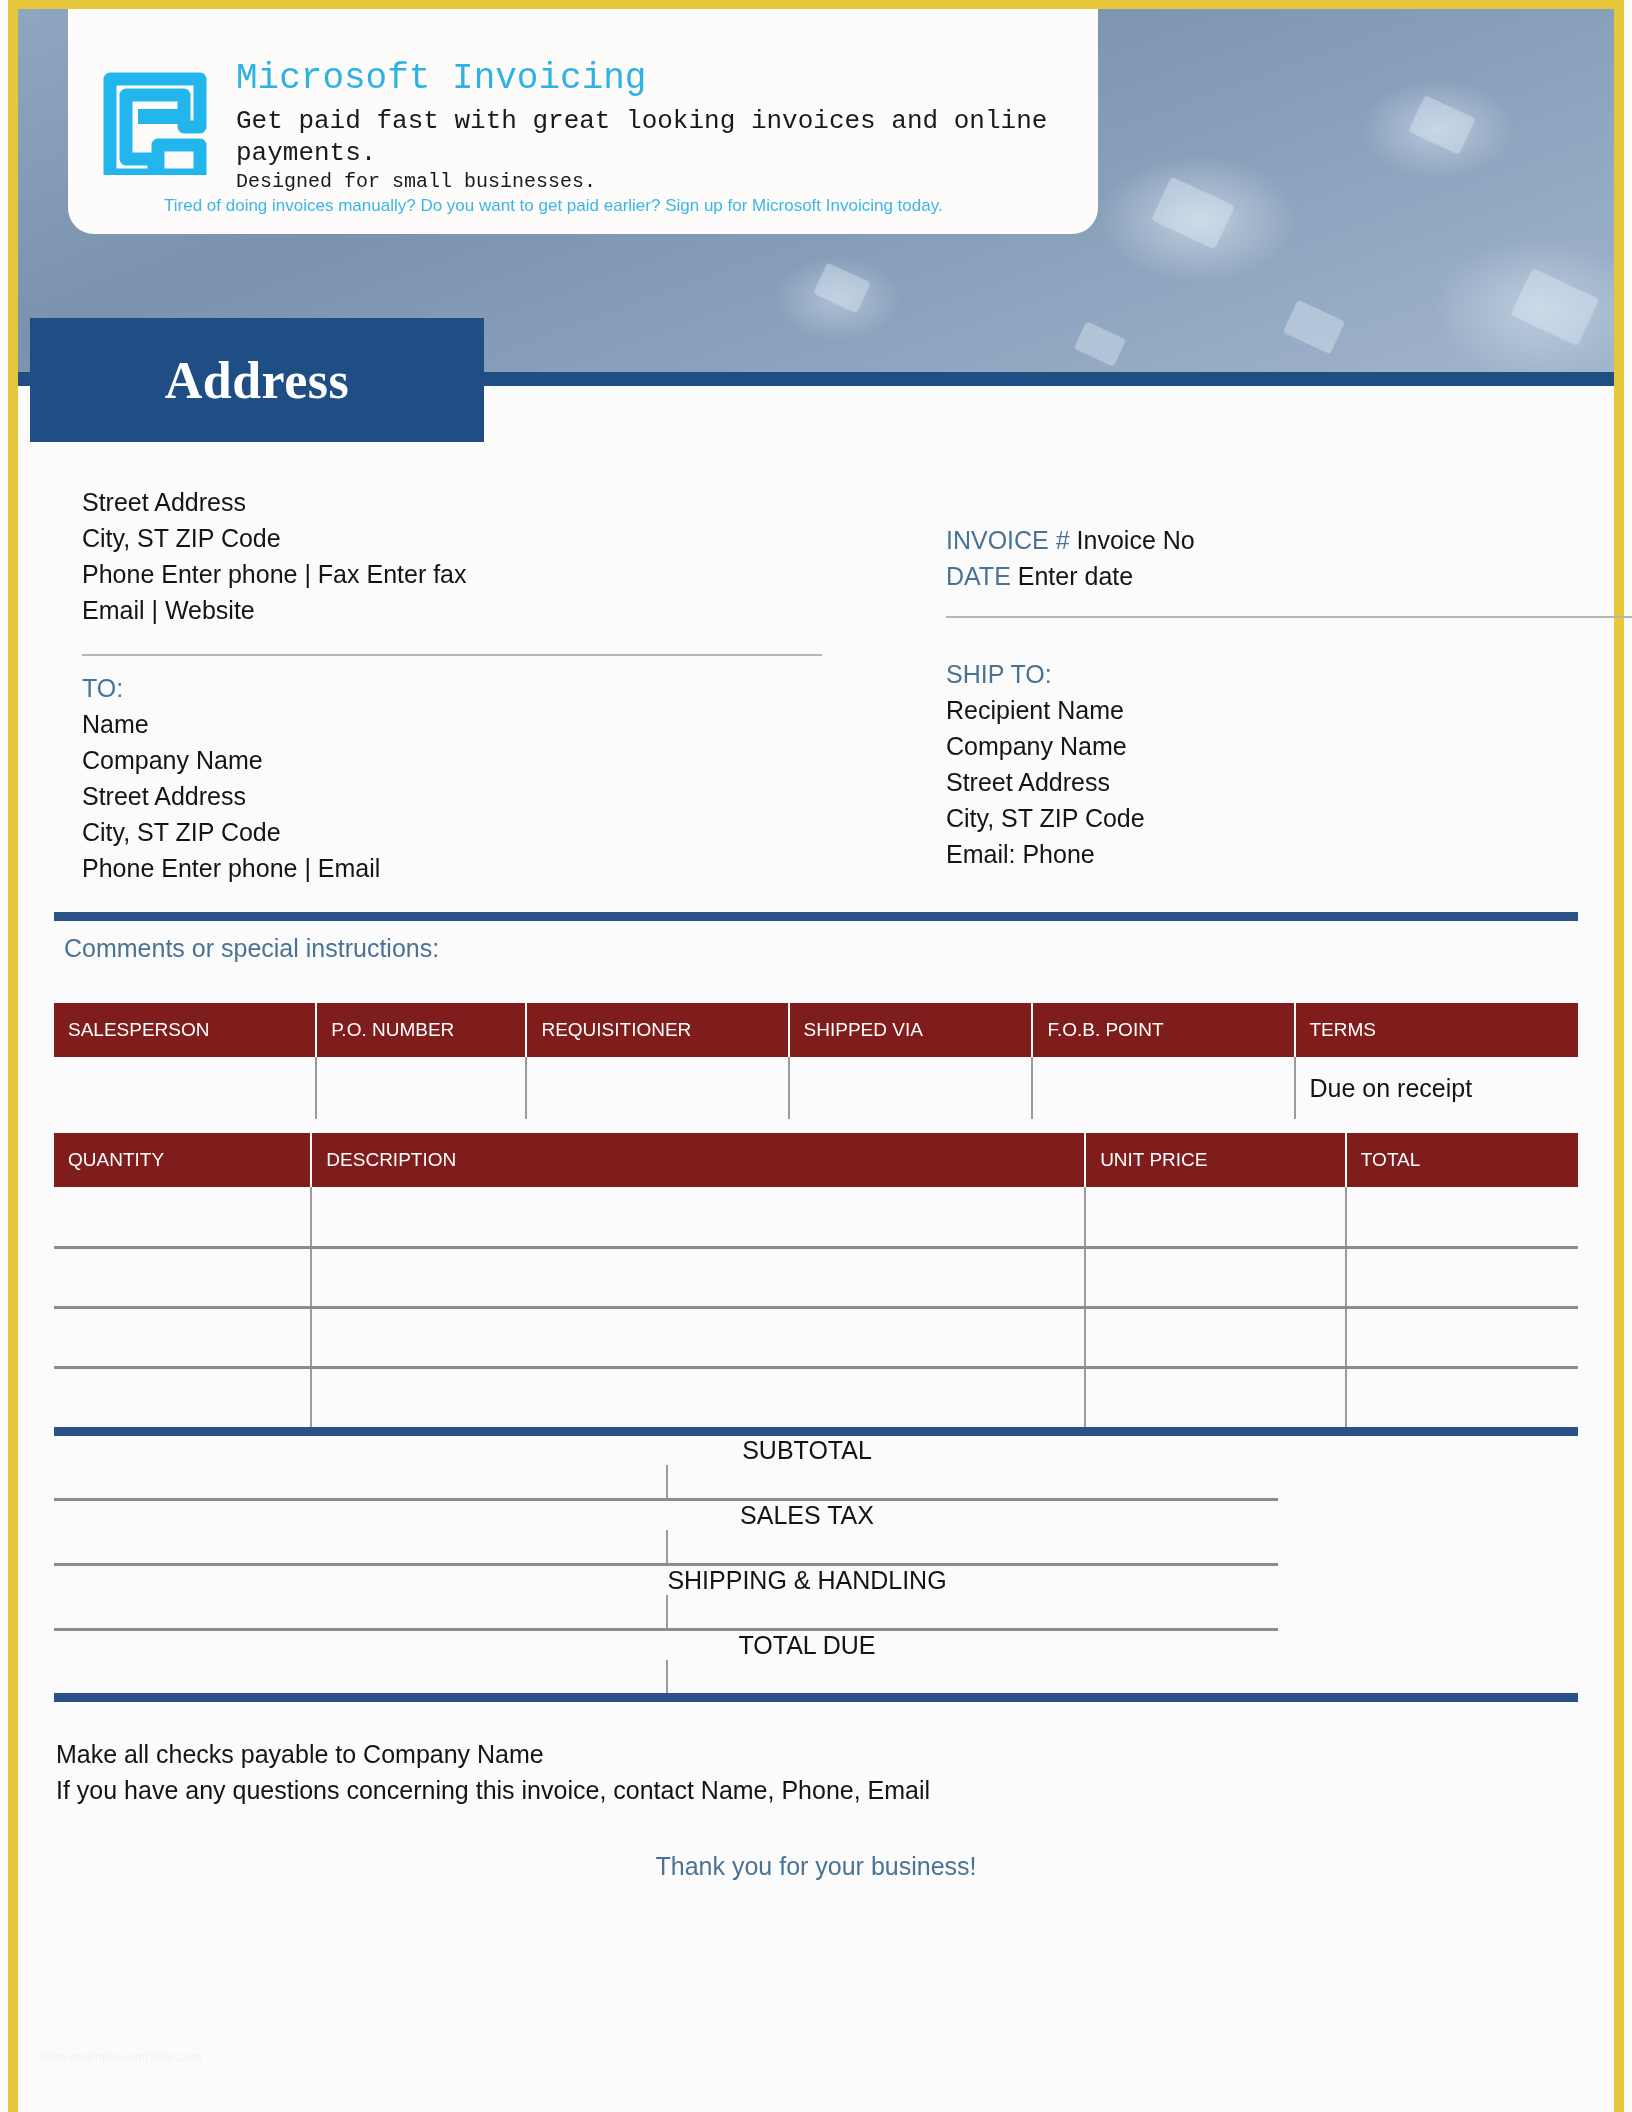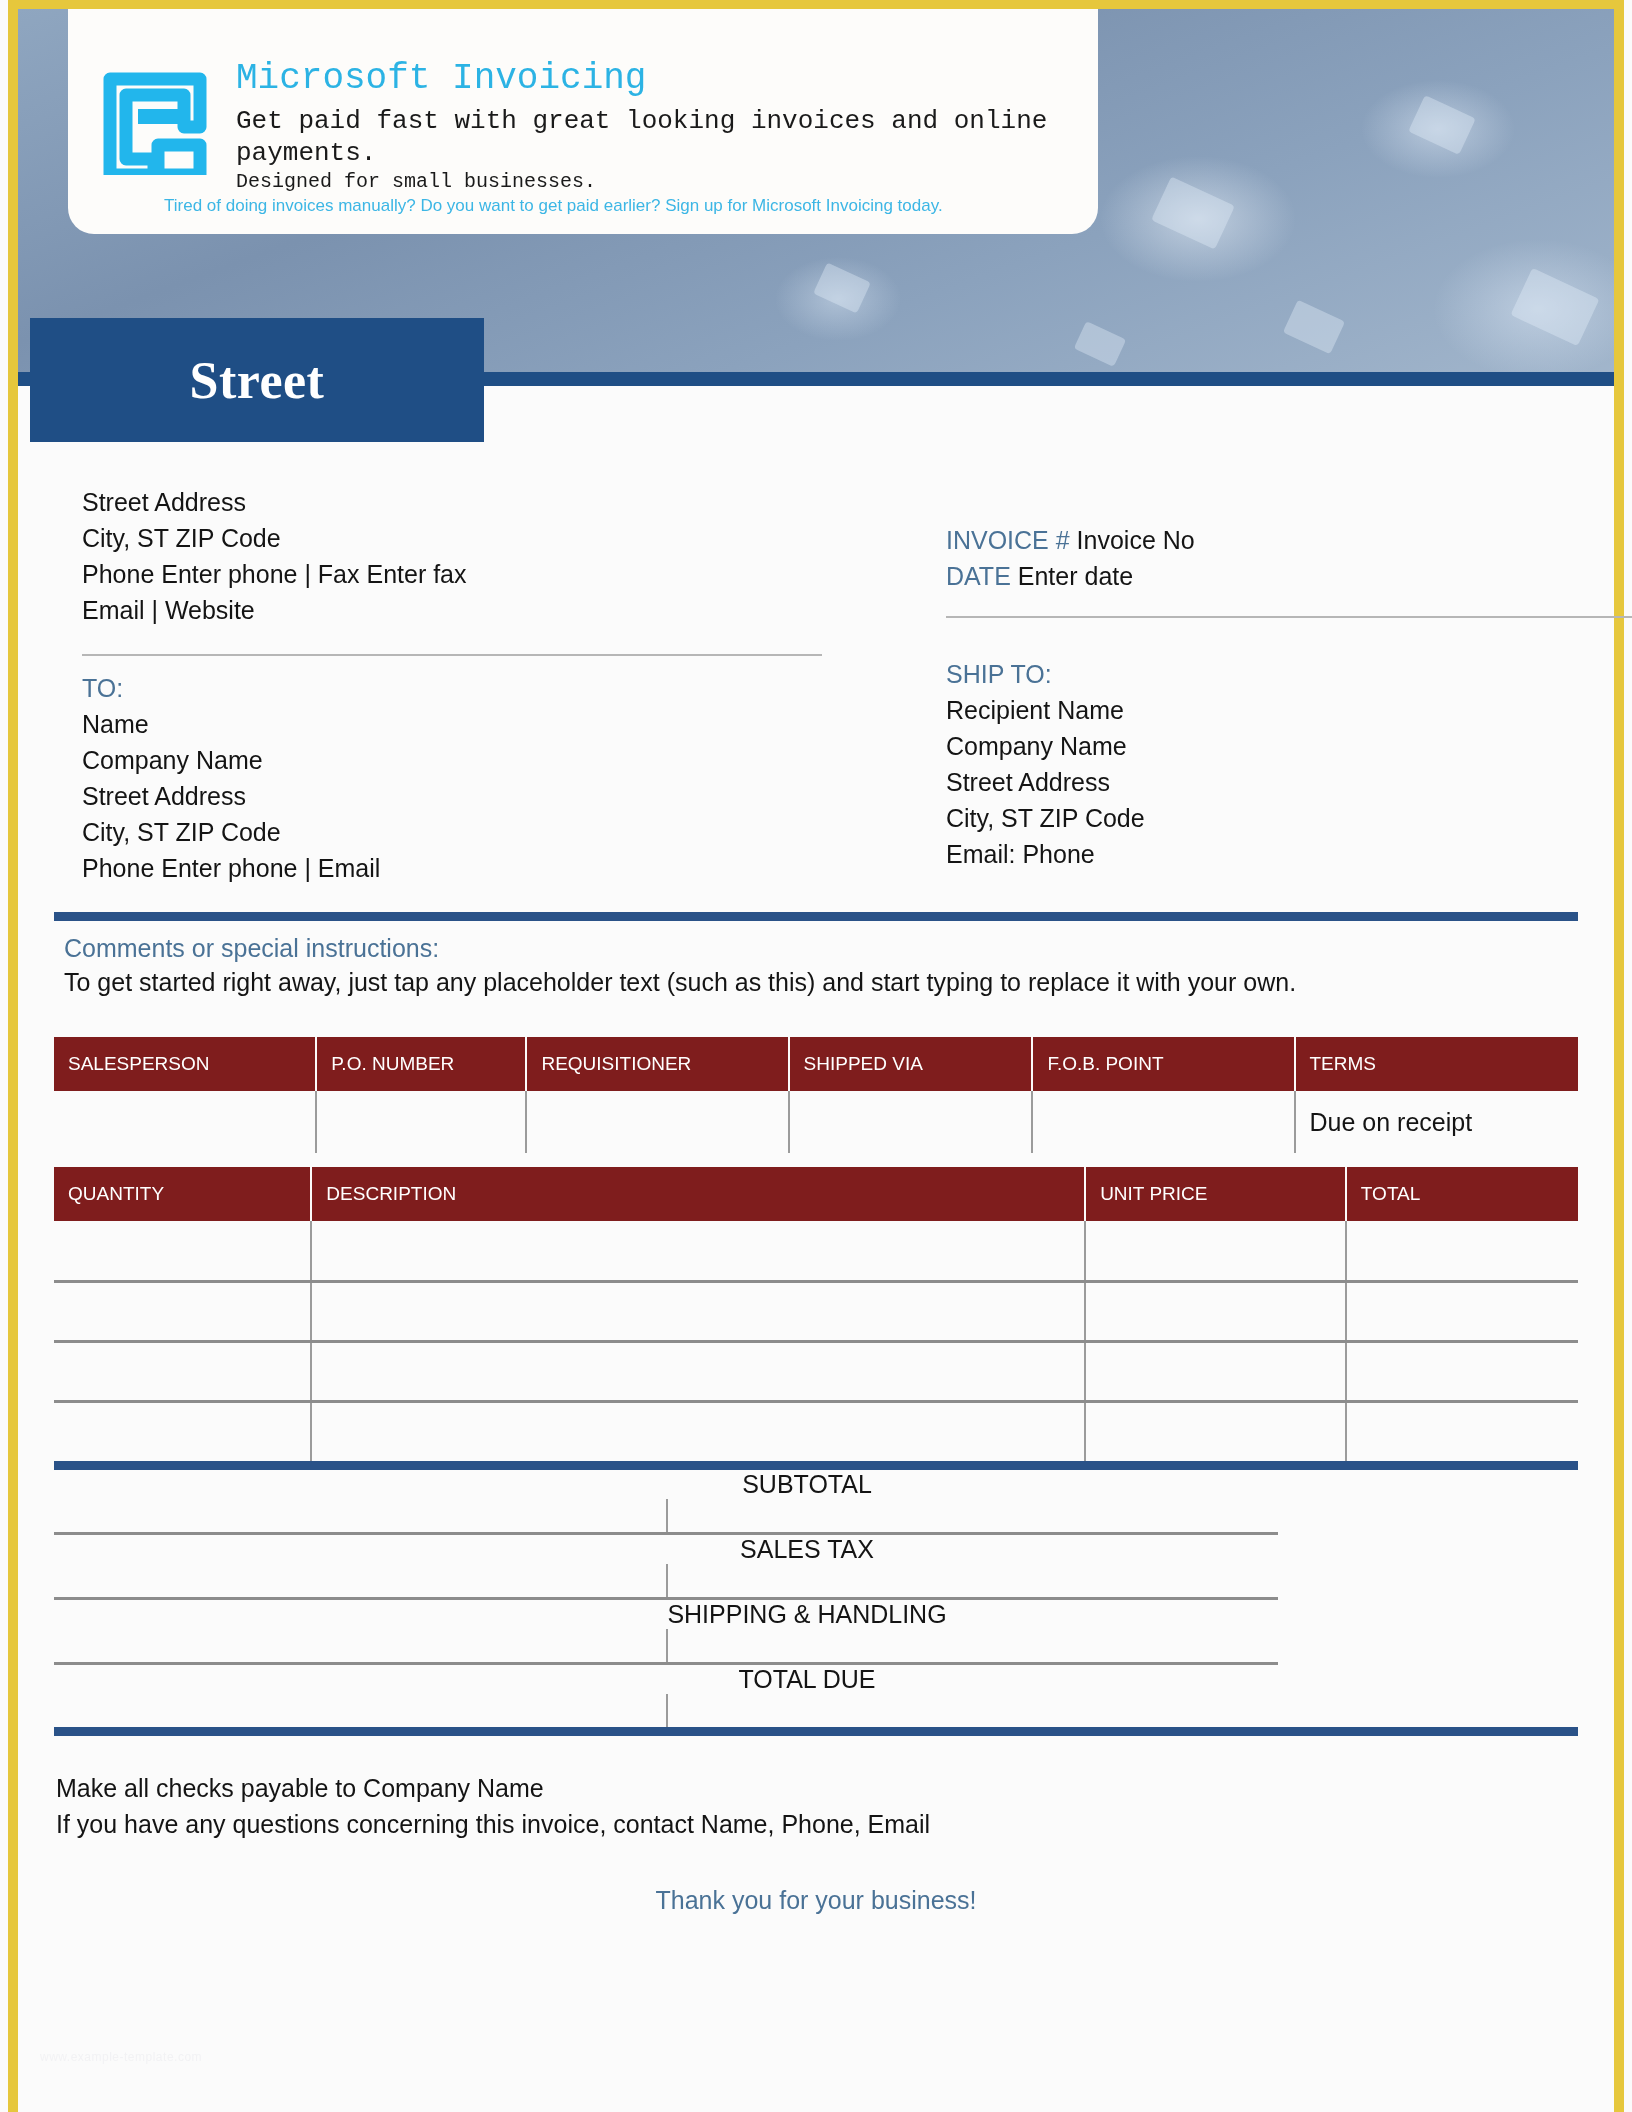--- a/index.html
+++ b/index.html
@@ -192,21 +192,21 @@
         <div class="promo-sub">Get paid fast with great looking invoices and online payments.</div>
         <div class="promo-sub2">Designed for small businesses.</div>
       </div>
     </div>
     <div class="promo-link">Tired of doing invoices manually? Do you want to get paid earlier? Sign up for Microsoft Invoicing today.</div>
   </div>
 
   <div class="blue-band"></div>
 
   <div class="invoice-tab">
-    <span>Street</span>
+    <span>Address</span>
   </div>
 
   <div class="doc">
 
     <div class="row2">
       <div class="col-l">
         <div class="sender">
           <div>Street Address</div>
           <div>City, ST ZIP Code</div>
           <div>Phone Enter phone | Fax Enter fax</div>
@@ -243,21 +243,20 @@
           <div>Email: Phone</div>
         </div>
       </div>
     </div>
 
     <div style="height:26px;"></div>
     <div class="thick-bar"></div>
 
     <div class="comments">
       <div class="c-label">Comments or special instructions:</div>
-      <div class="c-body">To get started right away, just tap any placeholder text (such as this) and start typing to replace it with your own.</div>
     </div>
 
     <div class="tbl-wrap">
       <table>
         <colgroup>
           <col style="width:17.2%">
             <col style="width:13.8%">
             <col style="width:17.2%">
           <col style="width:16.0%">
             <col style="width:17.2%">

